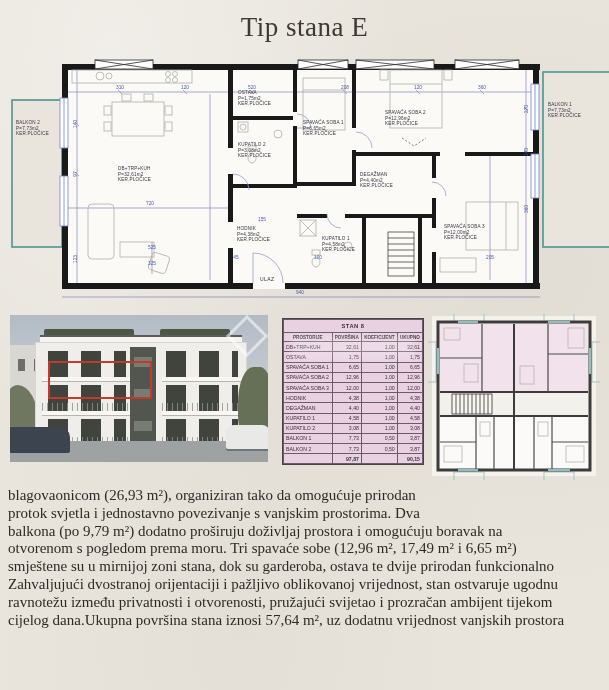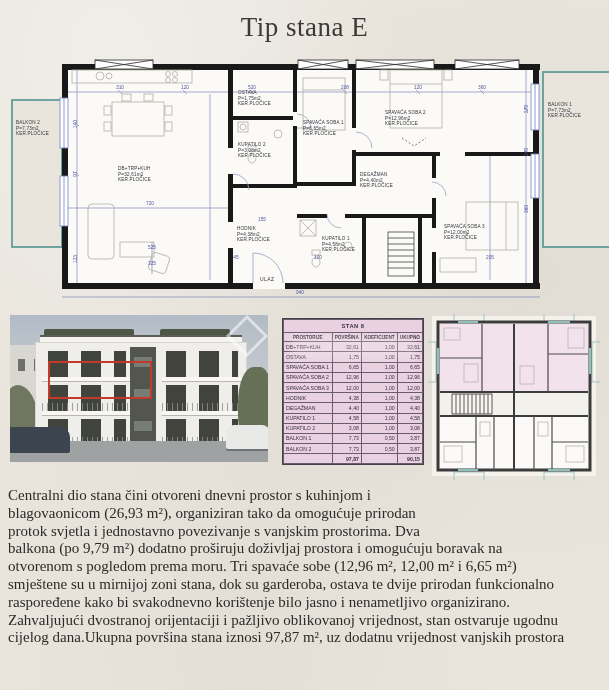--- a/index.html
+++ b/index.html
@@ -480,24 +480,23 @@
           <line x1="120" y1="8" x2="142" y2="8"></line>
         <line x1="10" y1="34" x2="10" y2="60"></line>
           <line x1="162" y1="34" x2="162" y2="60"></line>
         <line x1="30" y1="156" x2="50" y2="156"></line>
           <line x1="120" y1="156" x2="142" y2="156"></line>
       </g>
     </svg>
   </div>
 
   <div class="desc">
-      <div class="dline">Centralni dio stana čini otvoreni dnevni prostor s kuhinjom i</div>
       <div class="dline">blagovaonicom (26,93 m²), organiziran tako da omogućuje prirodan</div>
       <div class="dline">protok svjetla i jednostavno povezivanje s vanjskim prostorima. Dva</div>
       <div class="dline">balkona (po 9,79 m²) dodatno proširuju doživljaj prostora i omogućuju boravak na</div>
-      <div class="dline">otvorenom s pogledom prema moru. Tri spavaće sobe (12,96 m², 12,00 m² i 6,65 m²)</div>
+      <div class="dline">otvorenom s pogledom prema moru. Tri spavaće sobe (12,96 m², 17,49 m² i 6,65 m²)</div>
       <div class="dline">smještene su u mirnijoj zoni stana, dok su garderoba, ostava te dvije prirodan funkcionalno</div>
-      <div class="dline">raspoređene kako bi svakodnevno korištenje bilo jasno i nenametljivo organizirano.</div>
       <div class="dline">Zahvaljujući dvostranoj orijentaciji i pažljivo oblikovanoj vrijednost, stan ostvaruje ugodnu</div>
-      <div class="dline">cijelog dana.Ukupna površina stana iznosi 97,87 m², uz dodatnu vrijednost vanjskih prostora</div>
+      <div class="dline">ravnotežu između privatnosti i otvorenosti, pružajući svijetao i prozračan ambijent tijekom</div>
+      <div class="dline">cijelog dana.Ukupna površina stana iznosi 57,64 m², uz dodatnu vrijednost vanjskih prostora</div>
     </div>
 
 </div>
 
 </body></html>

